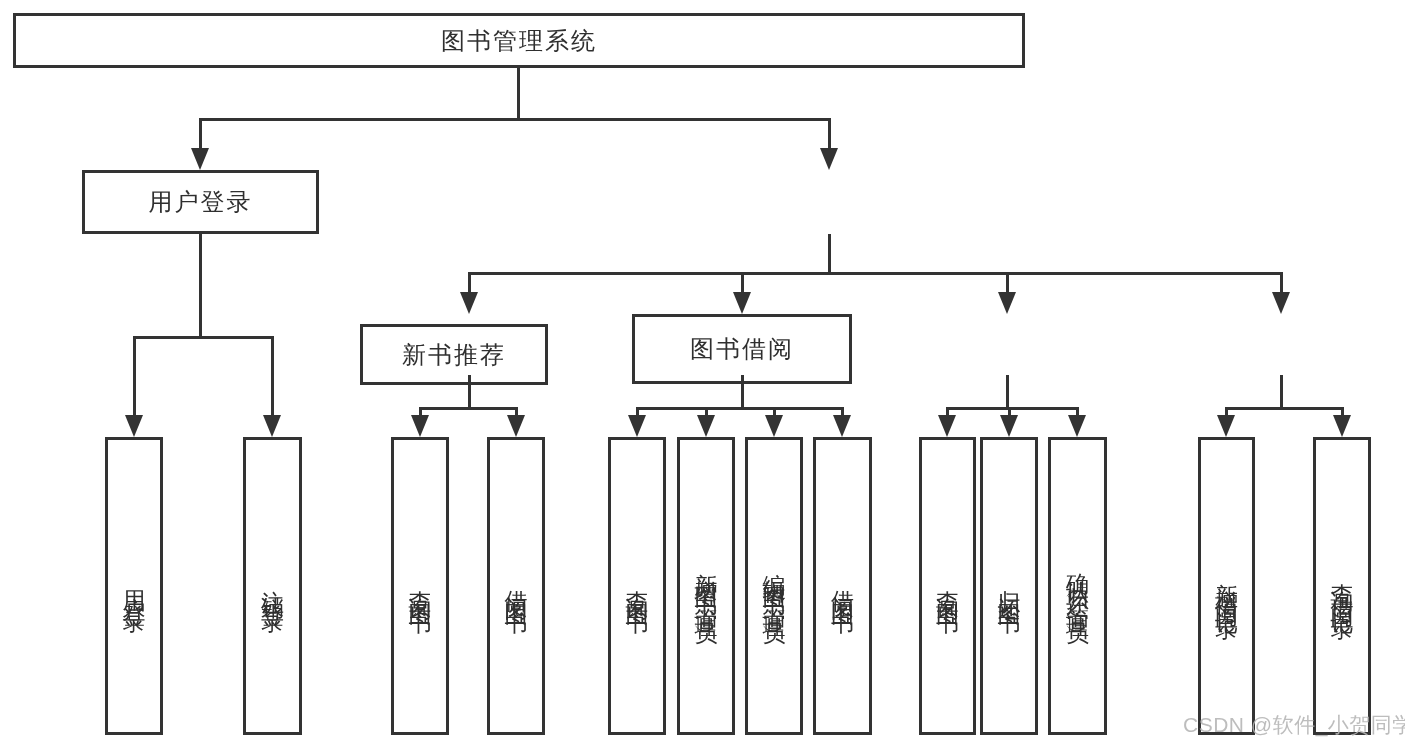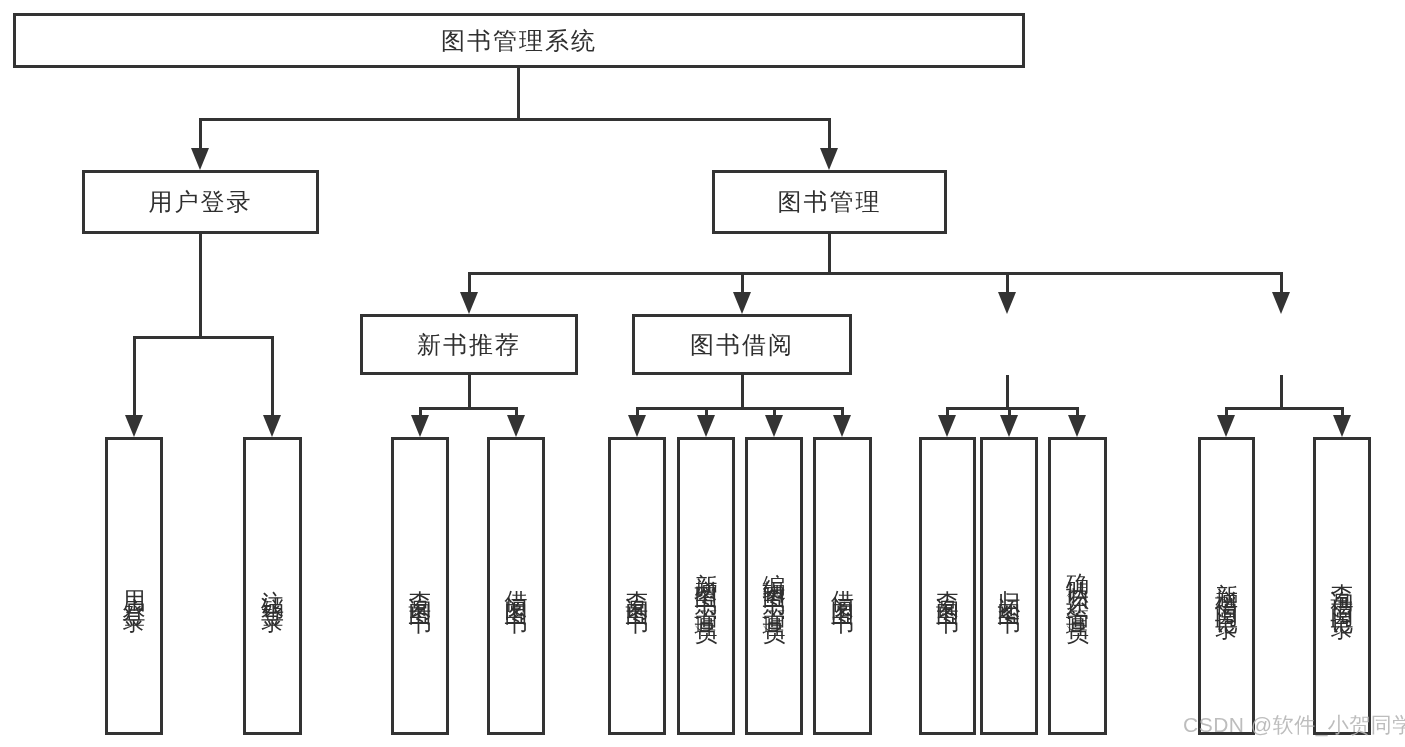--- a/index.html
+++ b/index.html
@@ -75,46 +75,43 @@
   <div class="vl" style="left:517px;top:68px;height:50px"></div>
   <div class="hl" style="left:199px;top:118px;width:632px"></div>
   <div class="vl" style="left:199px;top:118px;height:34px"></div>
   <div class="ar" style="left:191px;top:148px"></div>
   <div class="vl" style="left:828px;top:118px;height:34px"></div>
   <div class="ar" style="left:820px;top:148px"></div>
 
   <div class="box" style="left:82px;top:170px;width:237px;height:64px">
     <span class="lbl">用户登录</span>
   </div>
-  <div class="box" style="left:712px;top:170px;width:235px;height:64px">
-    <span class="lbl">图书管理</span>
-  </div>
 
   <div class="vl" style="left:199px;top:234px;height:102px"></div>
   <div class="hl" style="left:133px;top:336px;width:141px"></div>
   <div class="vl" style="left:133px;top:336px;height:82px"></div>
   <div class="ar" style="left:125px;top:415px"></div>
   <div class="vl" style="left:271px;top:336px;height:82px"></div>
   <div class="ar" style="left:263px;top:415px"></div>
 
   <div class="vl" style="left:828px;top:234px;height:38px"></div>
   <div class="hl" style="left:468px;top:272px;width:814px"></div>
   <div class="vl" style="left:468px;top:272px;height:22px"></div>
   <div class="ar" style="left:460px;top:292px"></div>
   <div class="vl" style="left:741px;top:272px;height:22px"></div>
   <div class="ar" style="left:733px;top:292px"></div>
   <div class="vl" style="left:1006px;top:272px;height:22px"></div>
   <div class="ar" style="left:998px;top:292px"></div>
   <div class="vl" style="left:1280px;top:272px;height:22px"></div>
   <div class="ar" style="left:1272px;top:292px"></div>
 
-  <div class="box" style="left:360px;top:314px;width:218px;height:61px">
+  <div class="box" style="left:360px;top:324px;width:188px;height:61px">
     <span class="lbl">新书推荐</span>
   </div>
-  <div class="box" style="left:632px;top:314px;width:220px;height:61px">
+  <div class="box" style="left:632px;top:314px;width:220px;height:70px">
     <span class="lbl">图书借阅</span>
   </div>
 
   <div class="vl" style="left:468px;top:375px;height:32px"></div>
   <div class="hl" style="left:419px;top:407px;width:99px"></div>
   <div class="vl" style="left:419px;top:407px;height:12px"></div>
   <div class="ar" style="left:411px;top:415px"></div>
   <div class="vl" style="left:515px;top:407px;height:12px"></div>
   <div class="ar" style="left:507px;top:415px"></div>
 

